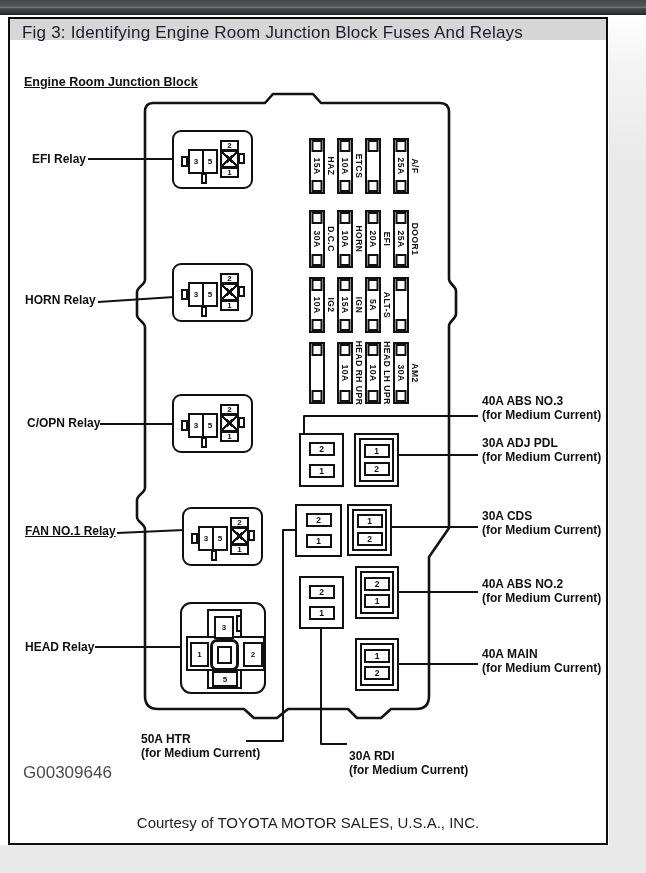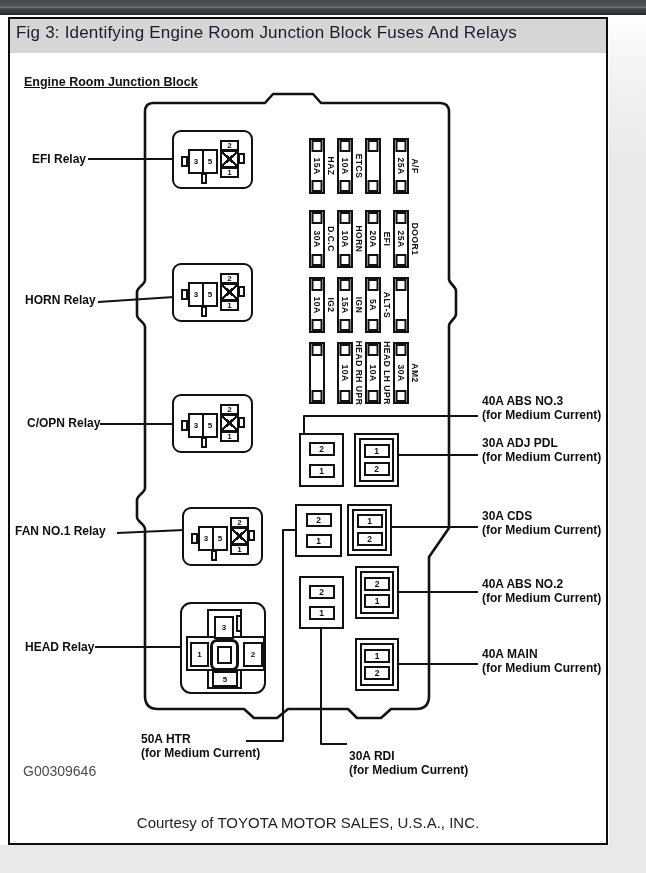--- a/index.html
+++ b/index.html
@@ -5,24 +5,24 @@
   html,body{margin:0;padding:0;background:#fff;}
   .stage{position:relative;width:646px;height:873px;background:#fff;
          font-family:"Liberation Sans",sans-serif;overflow:hidden;}
   .topbar{position:absolute;left:0;top:0;width:646px;height:15px;
     background:linear-gradient(#46494b 0%,#505456 40%,#6e7274 50%,#434648 58%,#333537 85%,#1e1f20 100%);}
   .right-strip{position:absolute;left:609px;top:15px;width:37px;height:830px;
     background:linear-gradient(180deg,#ffffff 0%,#f4f4f4 6%,#e9e9e9 18%,#e9e9e9 100%);}
   .bottom-strip{position:absolute;left:0;top:845px;width:646px;height:28px;background:#e9e9e9;}
   .contentbox{position:absolute;left:8px;top:17px;width:600px;height:828px;
     border:2px solid #0d0d0d;background:#fff;box-sizing:border-box;}
-  .titleband{position:absolute;left:10px;top:19px;width:596px;height:34px;background:#d6d6d6;
-    color:#1c1c2f;font-size:17px;line-height:27px;padding-left:6px;box-sizing:border-box;letter-spacing:.2px;}
+  .titleband{position:absolute;left:10px;top:19px;width:596px;height:21px;background:#d6d6d6;
+    color:#1c1c2f;font-size:17px;line-height:27px;padding-left:12px;box-sizing:border-box;letter-spacing:.2px;}
   .figlabel{position:absolute;left:24px;top:75px;font-size:12.5px;font-weight:700;color:#111;text-decoration:underline;}
-  .figid{position:absolute;left:23px;top:763px;font-size:14px;color:#4b4b4b;}
+  .figid{position:absolute;left:23px;top:763px;font-size:17px;color:#4b4b4b;}
   .courtesy{position:absolute;left:8px;top:814px;width:600px;text-align:center;font-size:15px;color:#222;}
   svg.lines{position:absolute;left:0;top:0;}
   .part-label{position:absolute;font-size:12px;font-weight:700;color:#0f0f0f;white-space:nowrap;}
   .callout{position:absolute;font-size:12px;font-weight:700;color:#0f0f0f;line-height:13.5px;white-space:nowrap;}
   .relay{position:absolute;border:2.5px solid #111;border-radius:9px;background:#fff;box-sizing:border-box;}
   .relay.head{border-radius:11px;}
   .rp{position:absolute;border:2px solid #111;background:#fff;box-sizing:border-box;
       font-size:8px;font-weight:700;color:#111;display:flex;align-items:center;justify-content:center;}
   .rbody{display:flex;padding:0;}
   .rbody span{flex:1;display:flex;align-items:center;justify-content:center;}
@@ -115,21 +115,21 @@
         <div class="rp rbody" style="left: 14px; top: 17px; width: 30px; height: 25px;">
           <span>3</span>
           <span>5</span>
         </div>
         <div class="rp" style="left: 27px; top: 41px; width: 6px; height: 11px;"></div>
         <div class="rp" style="left: 46px; top: 8px; width: 19px; height: 11px;">2</div>
         <div class="rp xbox" style="left: 46px; top: 18px; width: 19px; height: 18px;"></div>
         <div class="rp" style="left: 46px; top: 35px; width: 19px; height: 11px;">1</div>
         <div class="rp" style="left: 64px; top: 21px; width: 7px; height: 11px;"></div>
       </div>
-      <div class="part-label" style="left: 15px; top: 524px;">FAN NO.1 Relay</div>
+      <div class="part-label" style="left: 25px; top: 524px; text-decoration: underline;">FAN NO.1 Relay</div>
       <div class="relay" style="left: 182px; top: 507px; width: 81px; height: 59px;">
         <div class="rp" style="left: 7px; top: 24px; width: 7px; height: 11px;"></div>
         <div class="rp rbody" style="left: 14px; top: 17px; width: 30px; height: 25px;">
           <span>3</span>
           <span>5</span>
         </div>
         <div class="rp" style="left: 27px; top: 41px; width: 6px; height: 11px;"></div>
         <div class="rp" style="left: 46px; top: 8px; width: 19px; height: 11px;">2</div>
         <div class="rp xbox" style="left: 46px; top: 18px; width: 19px; height: 18px;"></div>
         <div class="rp" style="left: 46px; top: 35px; width: 19px; height: 11px;">1</div>

